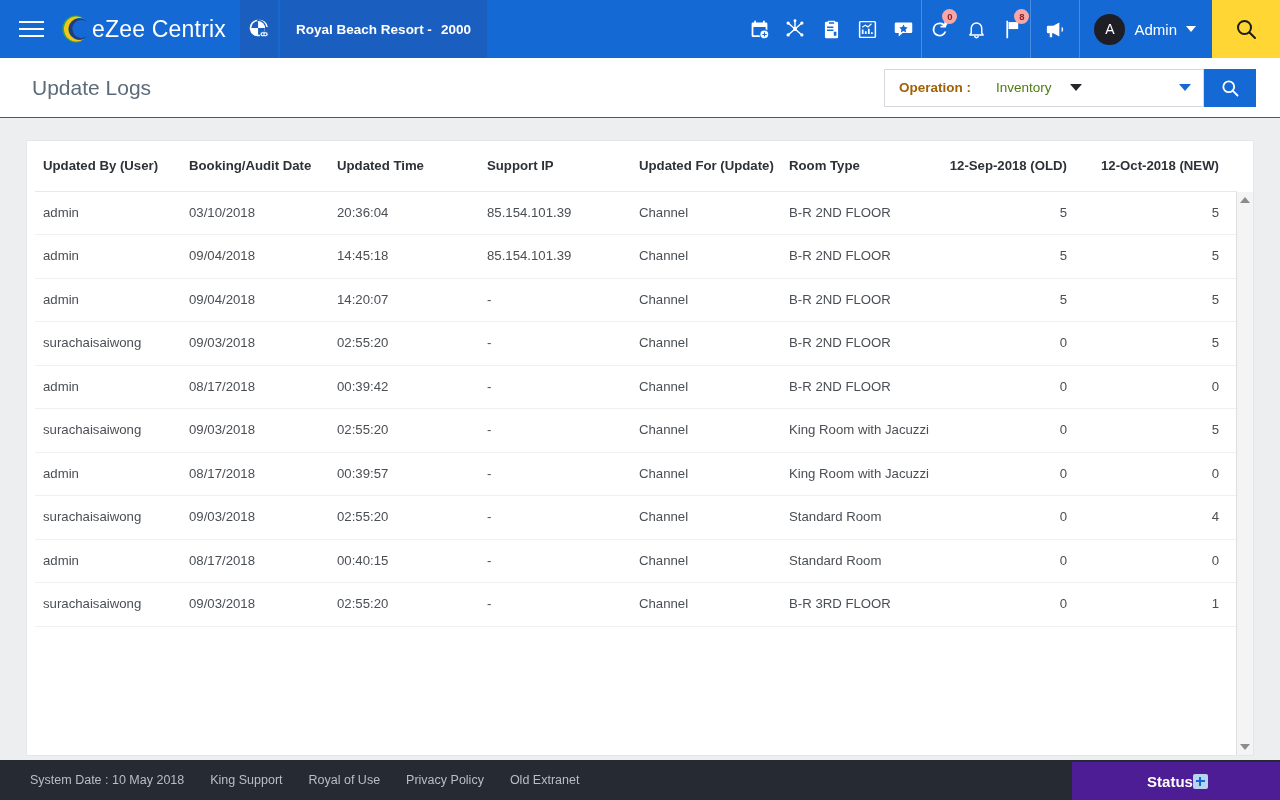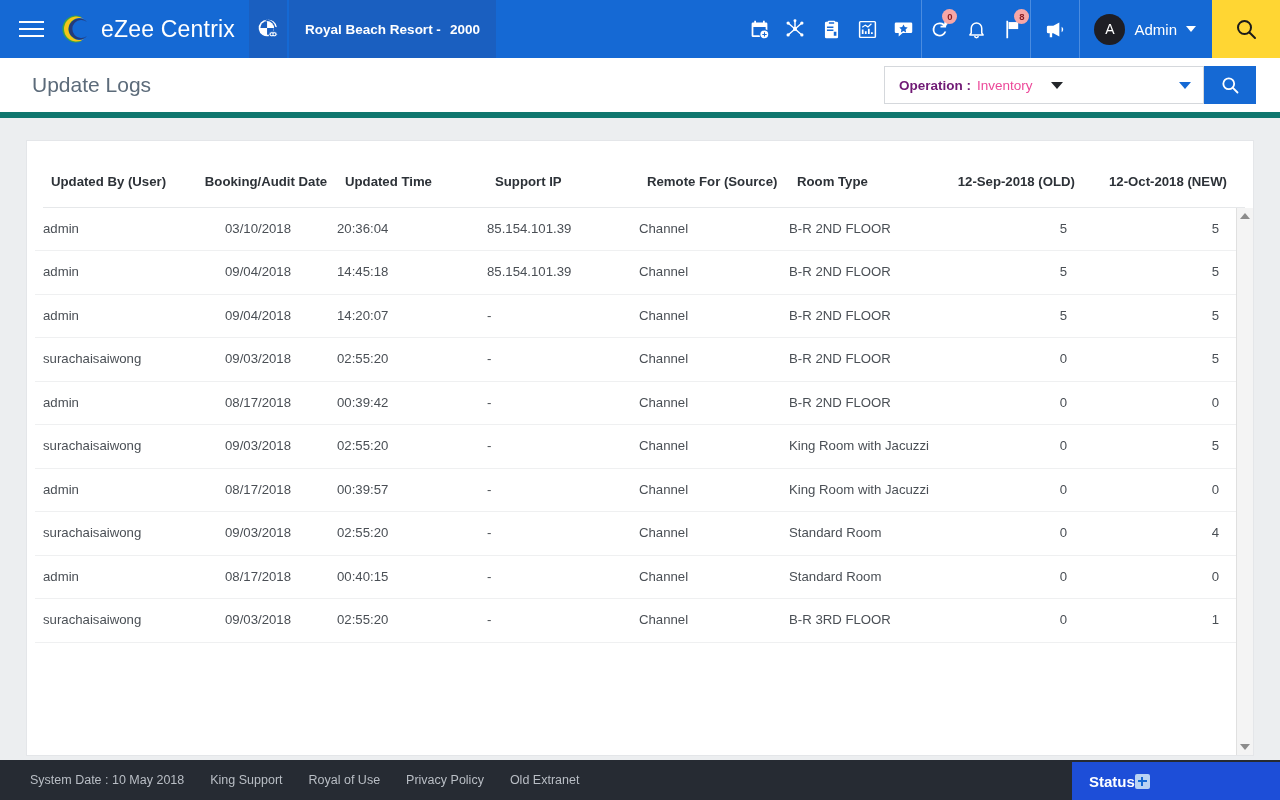--- a/index.html
+++ b/index.html
@@ -16,21 +16,21 @@
     display: flex; align-items: stretch;
     color: #fff; position: relative;
   }
   .hamburger {
     width: 62px; display: flex; flex-direction: column;
     align-items: center; justify-content: center; gap: 5px;
     cursor: pointer;
   }
   .hamburger span { display: block; width: 25px; height: 2px; background: #fff; }
 
-  .brand { display: flex; align-items: center; gap: 9px; padding-right: 14px; }
+  .brand { display: flex; align-items: center; padding-right: 14px; }
   .brand-logo { width: 30px; height: 30px; position: relative; }
   .brand-name { font-size: 23px; font-weight: 400; letter-spacing: .2px; }
 
   .property-chip { display: flex; align-items: stretch; margin: 0 0; }
   .property-globe {
     width: 38px; background: #1a5fc0; display: flex;
     align-items: center; justify-content: center; cursor: pointer;
   }
   .property-name {
     background: #1a5fc0; display: flex; align-items: center;
@@ -71,32 +71,32 @@
     border-right: 5px solid transparent; border-top: 6px solid #fff;
   }
   .search-yellow {
     width: 68px; background: #ffd633; display: flex;
     align-items: center; justify-content: center; cursor: pointer;
   }
 
   
   .page-head {
     height: 60px; background: #fff; display: flex; align-items: center;
-    padding: 0 24px 0 32px; border-bottom: 6px solid #0f766e;
+    padding: 0 24px 0 32px; border-bottom: 1px solid #0f766e;
   }
   .page-title { font-size: 21px; color: #5c6b7a; font-weight: 400; }
   .head-spacer { flex: 1; }
   .filter-wrap { display: flex; align-items: stretch; height: 38px; }
   .filter-select {
     width: 320px; border: 1px solid #d5d8dc; background: #fff;
     display: flex; align-items: center; padding: 0 10px 0 14px;
     font-size: 13.5px; cursor: pointer; position: relative;
   }
-  .filter-label { color: #701a75; font-weight: 600; }
-  .filter-value { color: #ec4899; margin-left: 6px; }
+  .filter-label { color: #a16207; font-weight: 600; }
+  .filter-value { color: #4d7c0f; margin-left: 25px; }
   .tri-dark {
     width: 0; height: 0; border-left: 6px solid transparent;
     border-right: 6px solid transparent; border-top: 7px solid #23262a;
     margin-left: 18px;
   }
   .tri-blue {
     width: 0; height: 0; border-left: 6px solid transparent;
     border-right: 6px solid transparent; border-top: 7px solid #1569d4;
     position: absolute; right: 12px;
   }
@@ -118,31 +118,31 @@
     border-bottom: 1px solid #e6e8ea;
   }
   thead th.num { text-align: right; padding-right: 18px; }
   tbody td {
     font-size: 13.2px; color: #4a4f55; padding: 12px 10px 12px 0;
     border-bottom: 1px solid #eff0f1; line-height: 1.4; vertical-align: middle;
   }
   tbody td.num { text-align: right; padding-right: 18px; color: #4a4f55; }
   tbody tr { height: 36px; }
   .c0 { width: 154px; padding-left: 8px !important; }
-  .c1 { width: 148px; text-align: center; }
+  .c1 { width: 148px; }
   .c2 { width: 150px; }
   .c3 { width: 152px; }
   .c4 { width: 150px; }
   .c5 { width: 150px; }
   .c6 { width: 146px; }
   .c7 { width: 152px; }
   .table-scroll {
     flex: 1; overflow: hidden; position: relative;
   }
-  .thead-wrap { padding: 16px 26px 0 8px; margin-left: 8px; }
+  .thead-wrap { padding: 0 26px 0 8px; }
   .tbody-wrap { padding: 0 26px 0 8px; }
 
   
   .vscroll {
     position: absolute; top: 0; right: 0; width: 17px; height: 100%;
     background: #f4f4f4; border-left: 1px solid #e0e0e0;
     display: flex; flex-direction: column; justify-content: space-between;
     align-items: center; cursor: pointer;
   }
   .sc-arrow-up {
@@ -161,22 +161,22 @@
     position: absolute; bottom: 0; left: 0; width: 1280px; height: 40px;
     background: #262b33; display: flex; align-items: center;
     padding-left: 30px; gap: 26px;
   }
   .footer a {
     color: #b9bec5; font-size: 12.5px; text-decoration: none; cursor: pointer;
   }
   .footer .sysdate { color: #b9bec5; font-size: 12.5px; }
   .status-panel {
     position: absolute; right: 0; bottom: 0; width: 208px; height: 38px;
-    background: #1d4ed8; display: flex; align-items: center;
-    justify-content: flex-start; padding: 0 14px 0 17px; cursor: pointer;
+    background: #4c1d95; display: flex; align-items: center;
+    justify-content: center; padding: 0 14px 0 17px; cursor: pointer;
   }
   .status-panel .stitle { color: #fff; font-size: 15px; font-weight: bold; }
   .plus-box {
     width: 15px; height: 15px; background: #b9d3f3; border-radius: 2px;
     position: relative;
   }
   .plus-box::before, .plus-box::after {
     content: ''; position: absolute; background: #1569d4;
   }
   .plus-box::before { left: 6.5px; top: 3px; width: 2px; height: 9px; }
@@ -341,21 +341,21 @@
             <col class="c5">
             <col class="c6">
             <col class="c7">
         </colgroup>
         <thead>
           <tr>
             <th class="c0">Updated By (User)</th>
             <th class="c1">Booking/Audit Date</th>
             <th class="c2">Updated Time</th>
             <th class="c3">Support IP</th>
-            <th class="c4">Remote For (Source)</th>
+            <th class="c4">Updated For (Update)</th>
             <th class="c5">Room Type</th>
             <th class="c6 num">12-Sep-2018 (OLD)</th>
             <th class="c7 num">12-Oct-2018 (NEW)</th>
           </tr>
         </thead>
       </table>
     </div>
 
     <div class="table-scroll">
       <div class="tbody-wrap">

